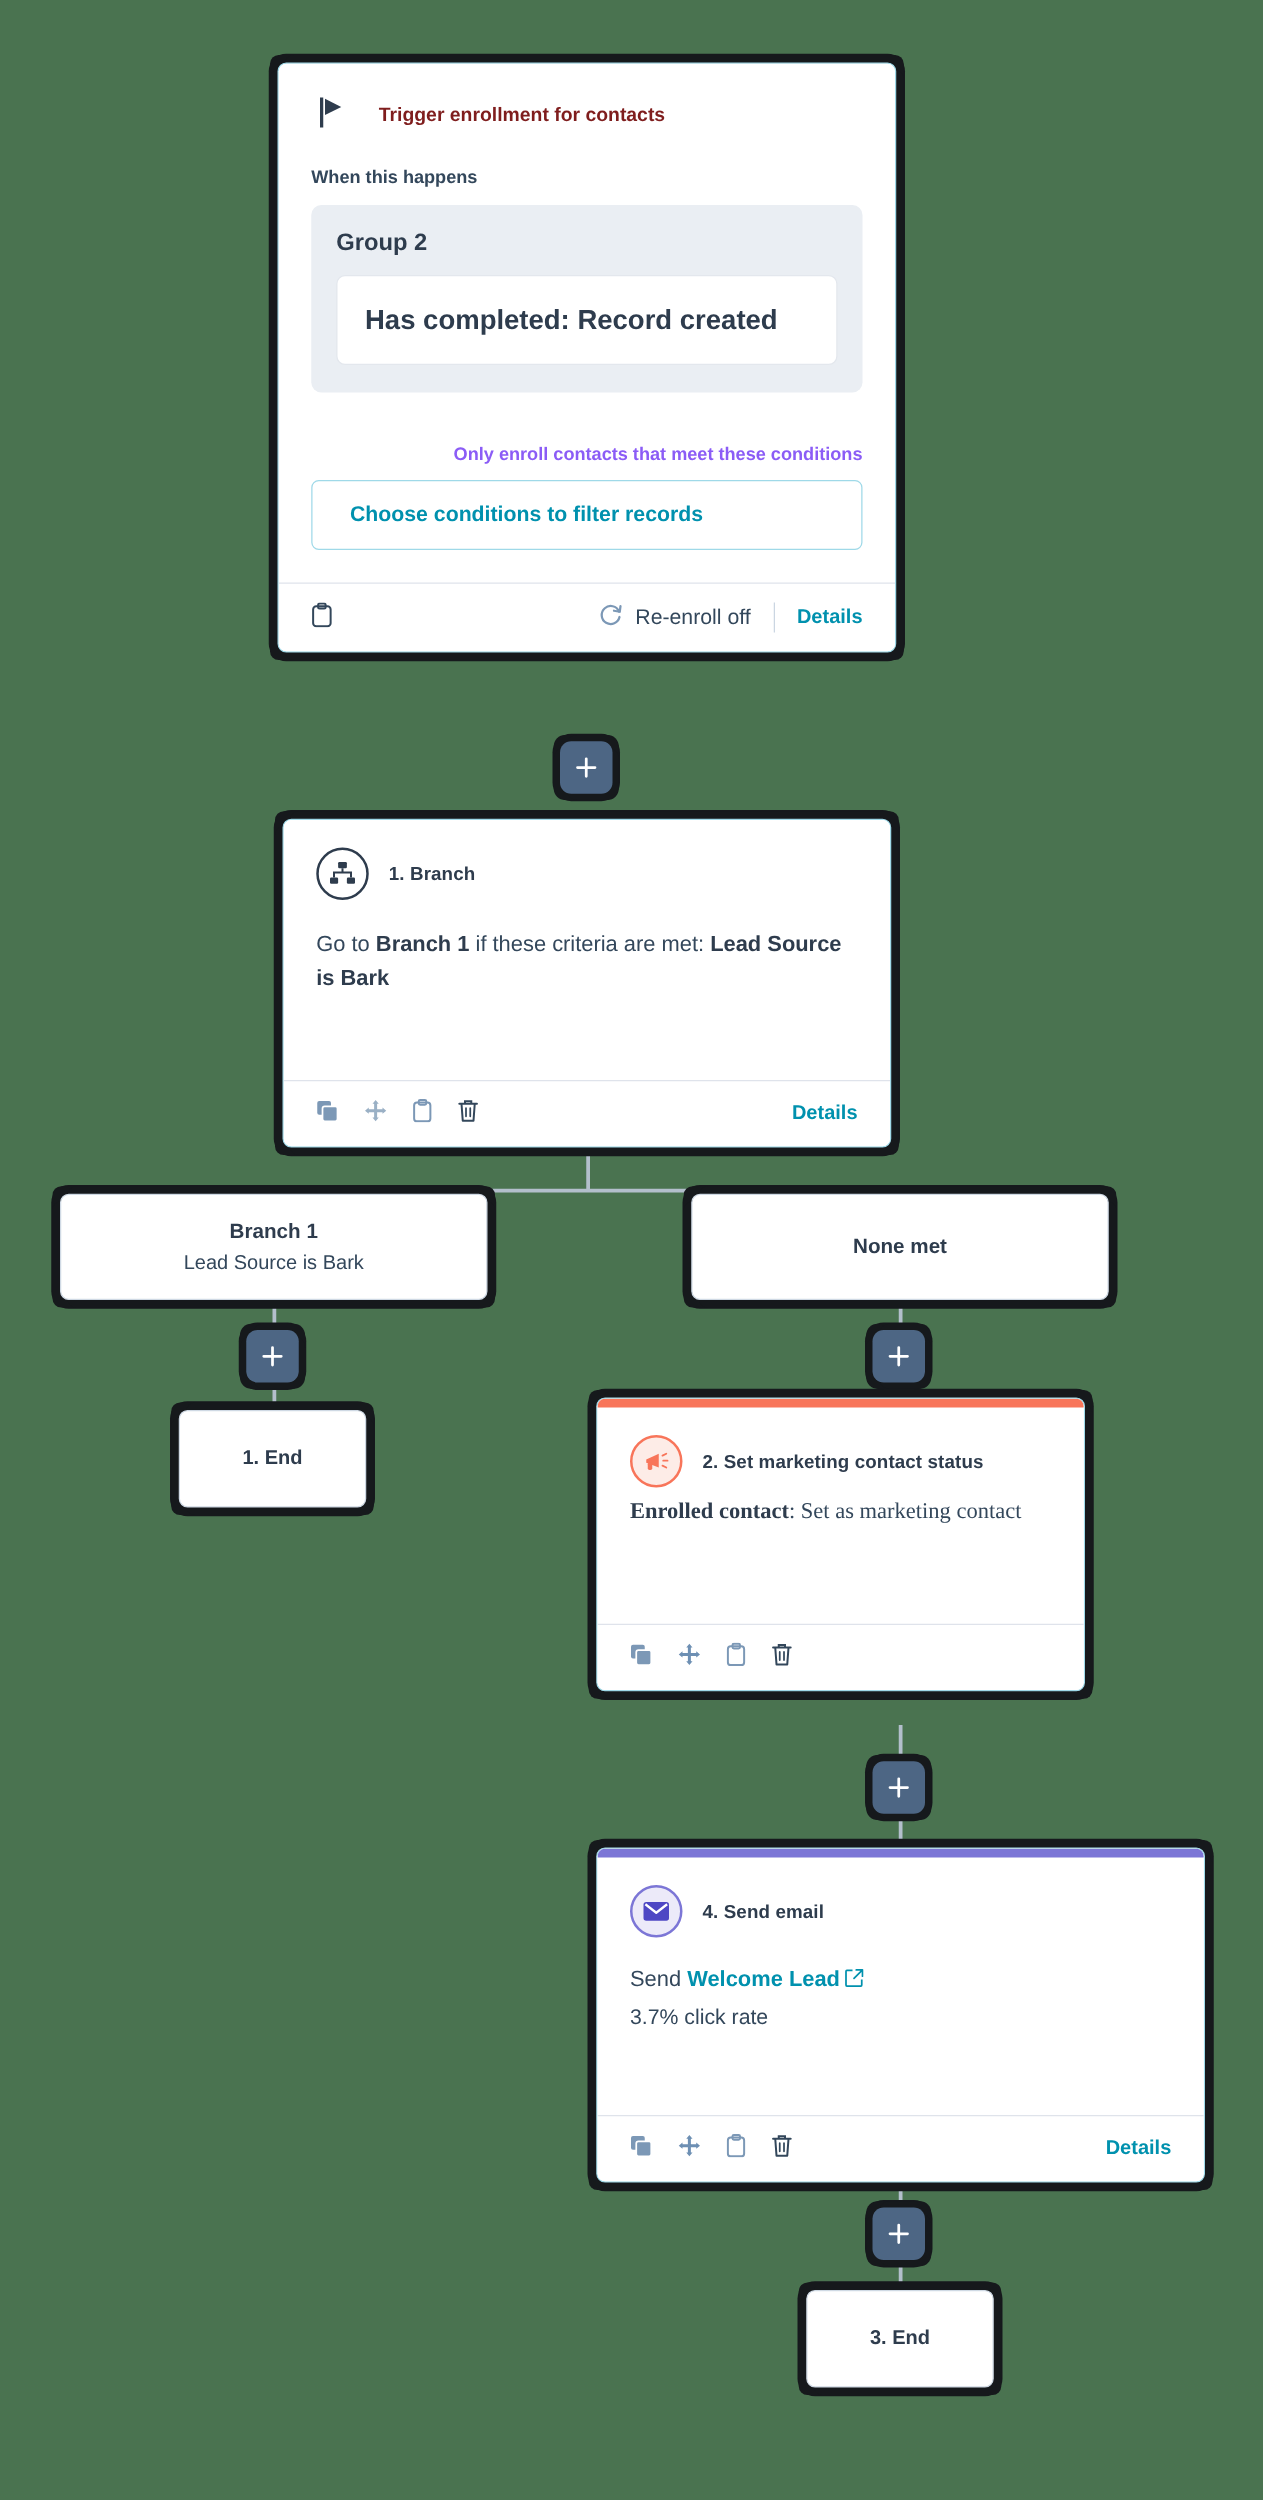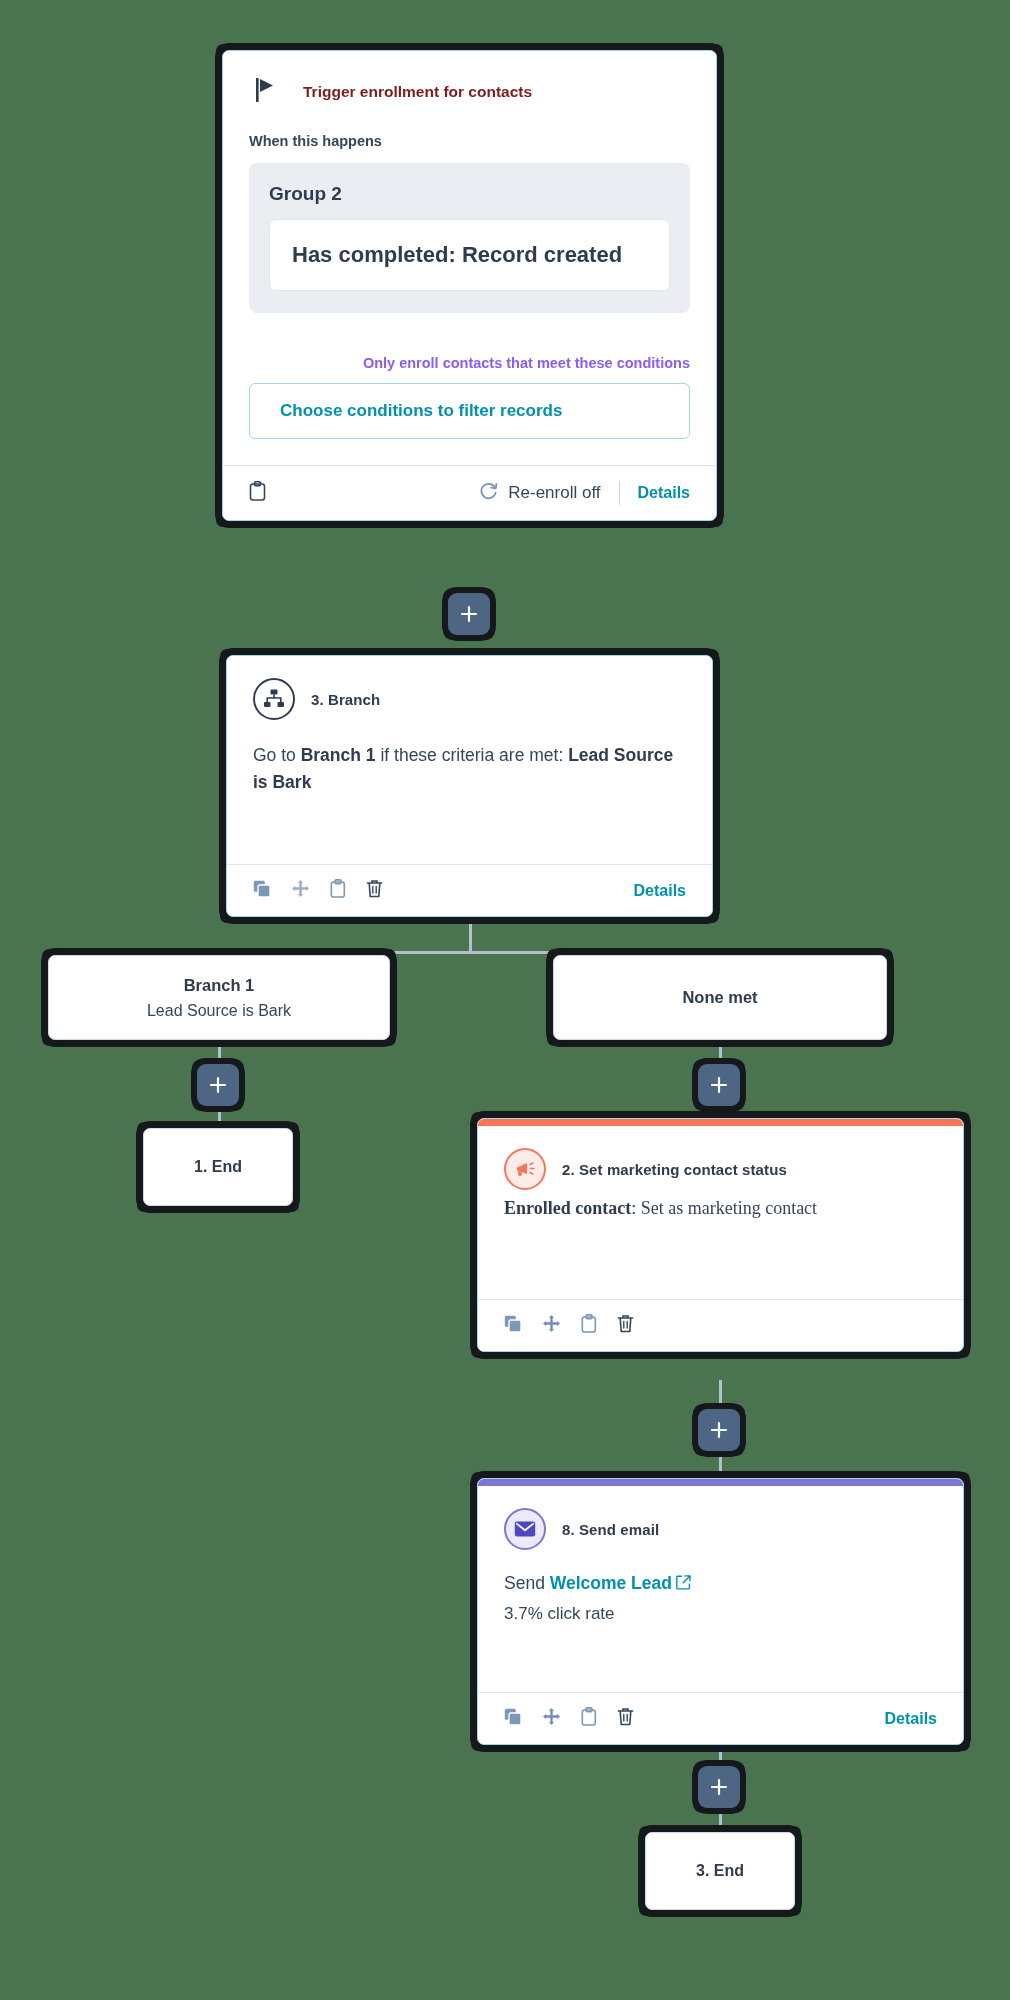--- a/index.html
+++ b/index.html
@@ -202,21 +202,21 @@
       <div class="card-body">
         <div class="row-head">
           <span class="icon-circle ic-branch">
             <svg width="22" height="22" viewBox="0 0 22 22">
               <rect x="7.5" y="1.5" width="7" height="5" rx="1" fill="#2e3c4d"></rect>
               <rect x="1" y="14" width="6.5" height="5" rx="1" fill="#2e3c4d"></rect>
               <rect x="14.5" y="14" width="6.5" height="5" rx="1" fill="#2e3c4d"></rect>
               <path d="M11 6.5 V10 M4.2 14 V10 H17.8 V14" fill="none" stroke="#2e3c4d" stroke-width="1.6"></path>
             </svg>
           </span>
-          <span class="step-title">3. Branch</span>
+          <span class="step-title">1. Branch</span>
         </div>
 
         <div class="body-text">
           <span>Go to </span><b>Branch 1</b><span> if these criteria are met: </span><b>Lead Source is Bark</b>
         </div>
         <div style="height:46px;"></div>
       </div>
 
       <div class="card-footer">
         <div class="footer-icons">
@@ -270,21 +270,21 @@
   <div class="plus" style="left:698px; top:1064px;">
     <svg width="20" height="20" viewBox="0 0 20 20">
         <path d="M10 3 V17 M3 10 H17" stroke="#fff" stroke-width="2.2" stroke-linecap="round"></path>
       </svg>
   </div>
 
   <div class="endnode" style="left:143px; top:1128px; width:150px; height:78px;">
     <span>1. End</span>
   </div>
 
-  <div class="card" style="left:477px; top:1118px; width:487px;">
+  <div class="card" style="left:477px; top:1118px; width:391px;">
     <div class="card-inner">
       <div class="accent-bar" style="background:#f8755a;"></div>
       <div class="card-body">
         <div class="row-head">
           <span class="icon-circle ic-megaphone">
             <svg width="23" height="23" viewBox="0 0 23 23">
               <path d="M3 9.5 L13 5 V16 L3 12.2 Z" fill="#f8755a"></path>
               <rect x="4.2" y="12" width="3.6" height="6" rx="1.4" fill="#f8755a"></rect>
               <path d="M16 6.5 L19 5 M16.6 10.5 H20 M16 14.5 L19 16" stroke="#f8755a" stroke-width="1.5" stroke-linecap="round"></path>
             </svg>
@@ -340,21 +340,21 @@
     <div class="card-inner">
       <div class="accent-bar" style="background:#7c76d6;"></div>
       <div class="card-body">
         <div class="row-head">
           <span class="icon-circle ic-email">
             <svg width="22" height="18" viewBox="0 0 22 18">
               <rect x="0.8" y="1.5" width="20.4" height="15" rx="2.2" fill="#4e47c4"></rect>
               <path d="M2.3 3.4 L11 10.2 L19.7 3.4" fill="none" stroke="#fff" stroke-width="1.8" stroke-linejoin="round"></path>
             </svg>
           </span>
-          <span class="step-title">8. Send email</span>
+          <span class="step-title">4. Send email</span>
         </div>
 
         <div class="body-text" style="margin-top:20px;">
           <span>Send </span><a class="link-teal" href="#">Welcome Lead</a><span class="ext-icon">
             <svg width="15" height="15" viewBox="0 0 15 15">
               <path d="M6 1.2 H1.6 A0.9 0.9 0 0 0 0.8 2.1 V13 A0.9 0.9 0 0 0 1.6 13.9 H12.6 A0.9 0.9 0 0 0 13.4 13 V8.6" fill="none" stroke="#0091ae" stroke-width="1.4"></path>
               <path d="M9 0.9 H14 V5.9 M14 0.9 L7.2 7.7" fill="none" stroke="#0091ae" stroke-width="1.4" stroke-linecap="round" stroke-linejoin="round"></path>
             </svg>
           </span>
         </div>

